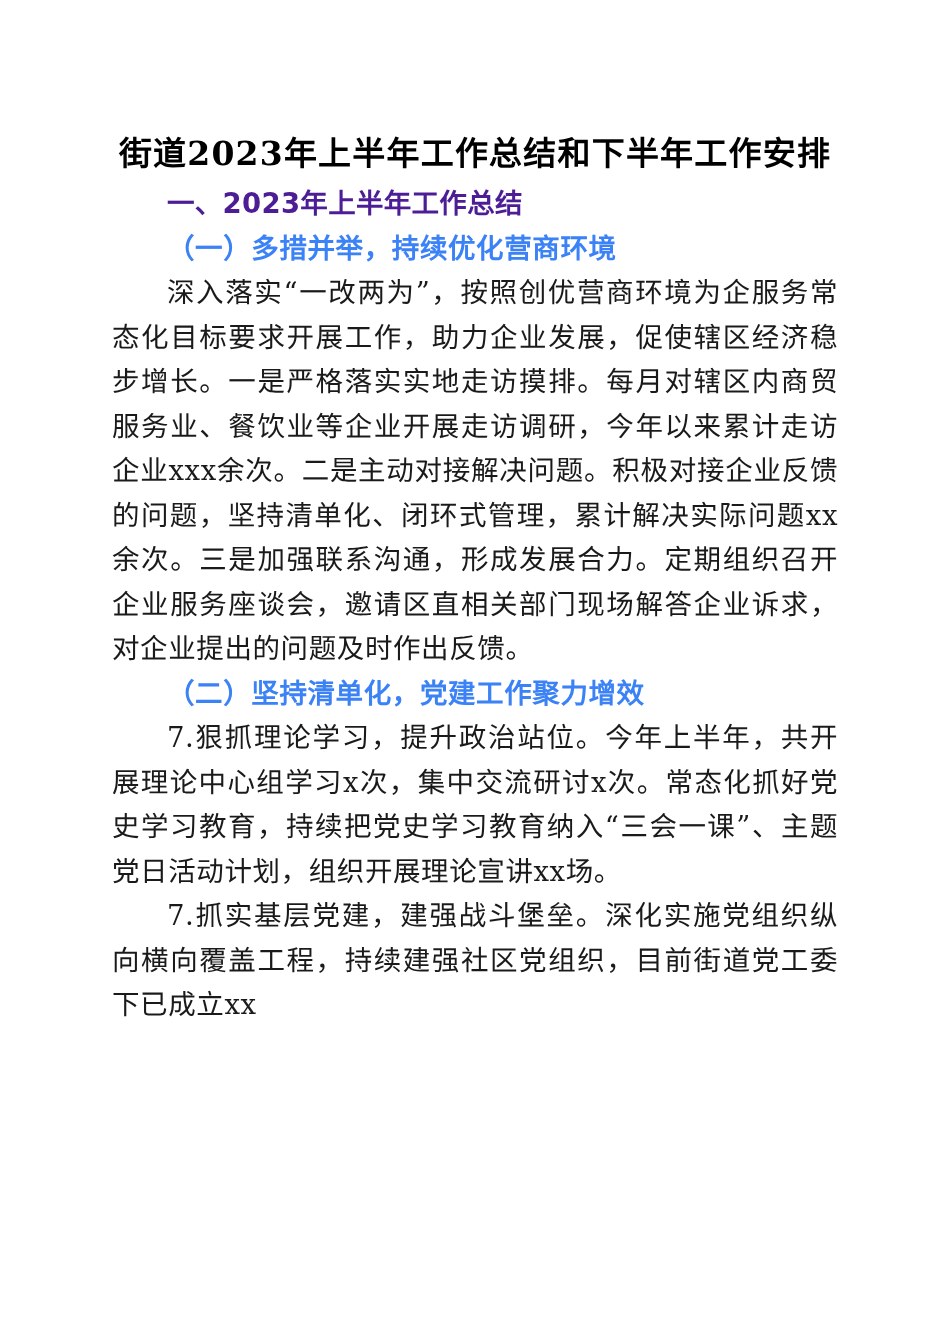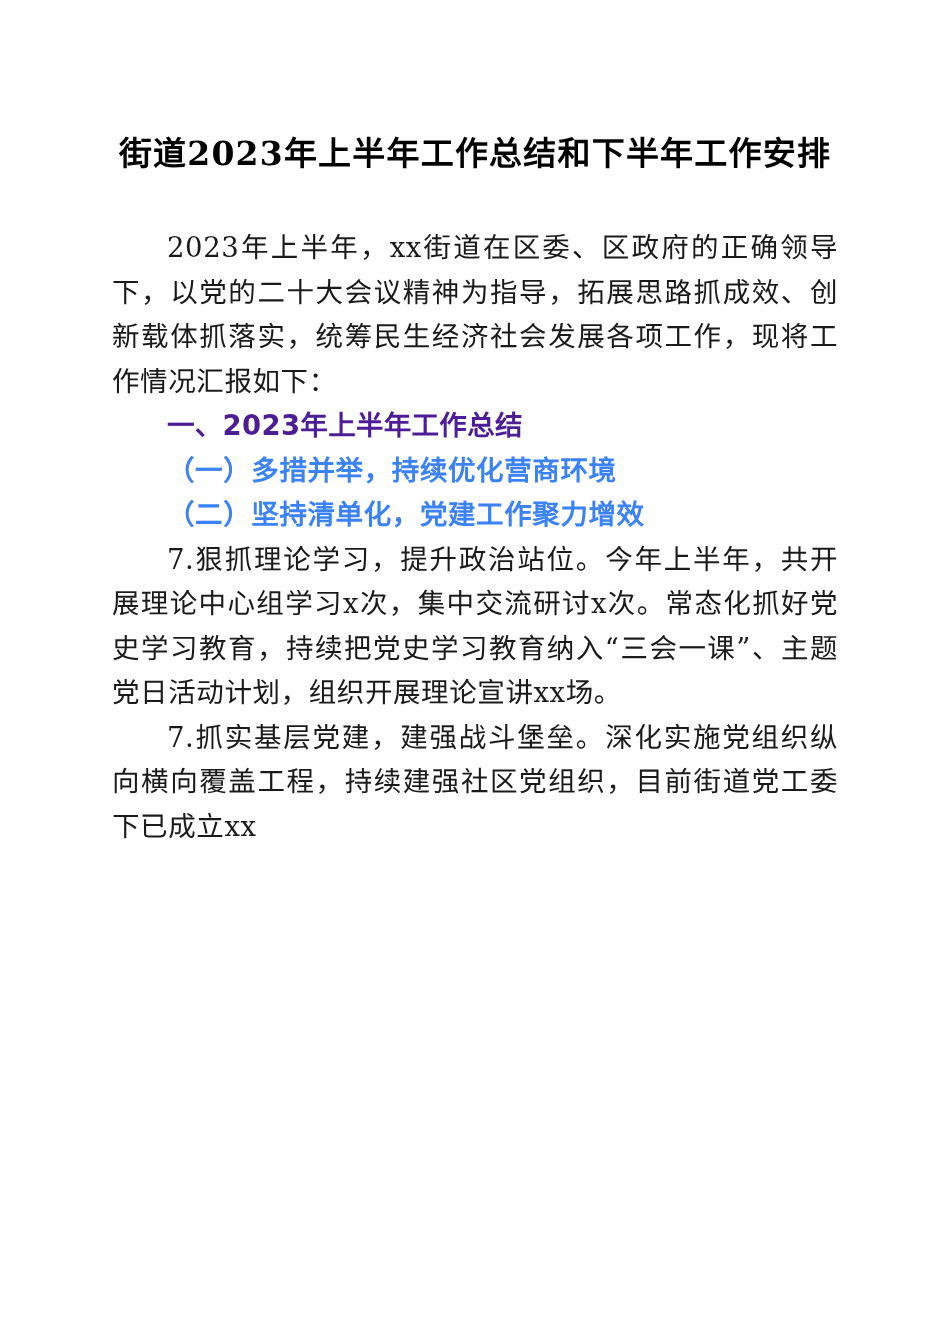--- a/index.html
+++ b/index.html
@@ -88,26 +88,26 @@
 </style>
 </head>
 <body>
 
 <div class="page" style="background: rgb(255, 255, 255);">
 
   <div class="doc-body">
 
     <h1 class="doc-title">街道2023年上半年工作总结和下半年工作安排</h1>
 
-    <p class="para para-lead">2023年上半年，xx街道在区委、区政府的正确领导下，以党的二十大会议精神为指导，拓展思路抓成效、创新载体抓落实，统筹民生经济社会发展各项工作，现将工作情况汇报如下：</p>
 
     <h2 class="h1-cn">一、2023年上半年工作总结</h2>
 
     <h3 class="h2-cn">（一）多措并举，持续优化营商环境</h3>
 
+    <p class="para">深入落实“一改两为”，按照创优营商环境为企服务常态化目标要求开展工作，助力企业发展，促使辖区经济稳步增长。一是严格落实实地走访摸排。每月对辖区内商贸服务业、餐饮业等企业开展走访调研，今年以来累计走访企业xxx余次。二是主动对接解决问题。积极对接企业反馈的问题，坚持清单化、闭环式管理，累计解决实际问题xx余次。三是加强联系沟通，形成发展合力。定期组织召开企业服务座谈会，邀请区直相关部门现场解答企业诉求，对企业提出的问题及时作出反馈。</p>
 
     <h3 class="h2-cn">（二）坚持清单化，党建工作聚力增效</h3>
 
     <p class="para">7.狠抓理论学习，提升政治站位。今年上半年，共开展理论中心组学习x次，集中交流研讨x次。常态化抓好党史学习教育，持续把党史学习教育纳入“三会一课”、主题党日活动计划，组织开展理论宣讲xx场。</p>
 
     <p class="para">7.抓实基层党建，建强战斗堡垒。深化实施党组织纵向横向覆盖工程，持续建强社区党组织，目前街道党工委下已成立xx</p>
 
   </div>
 </div>
 

